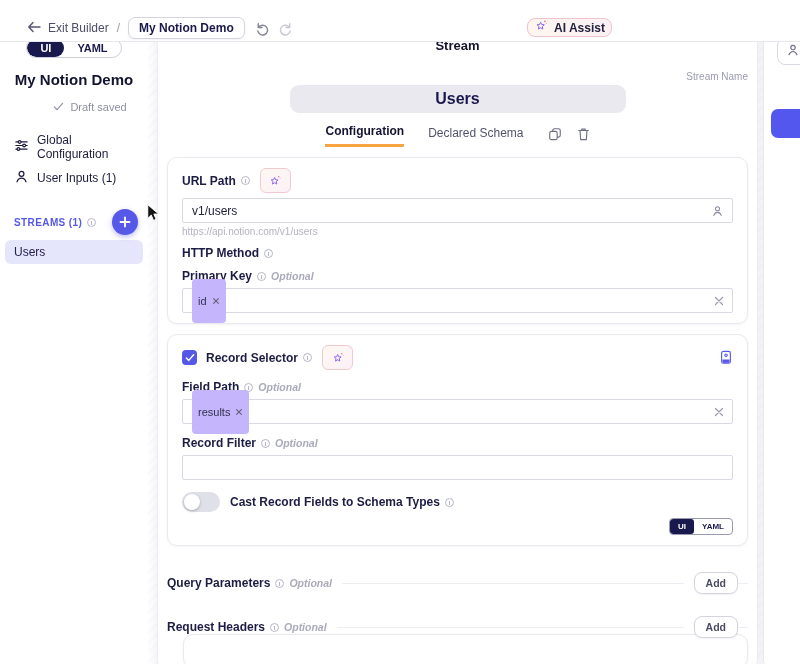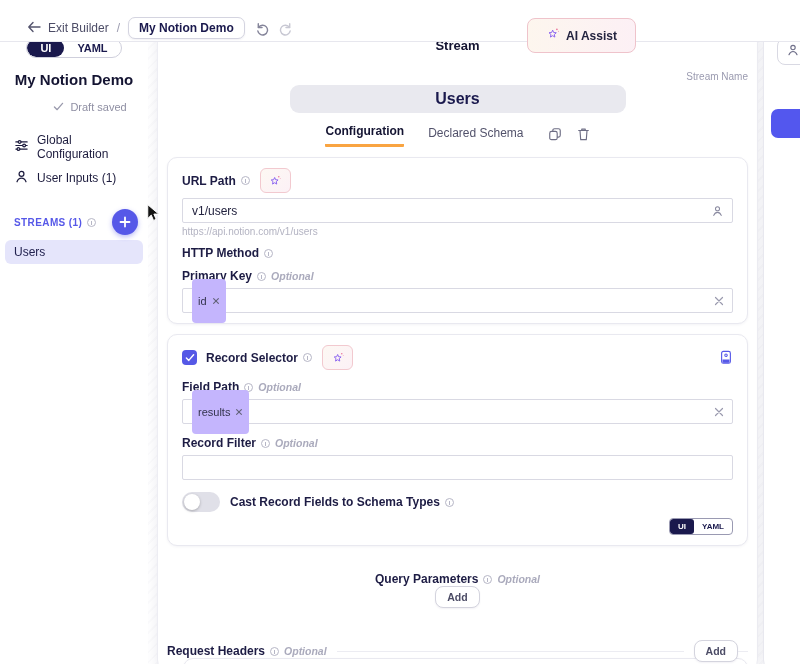--- a/index.html
+++ b/index.html
@@ -8,22 +8,22 @@
   .page { position:relative; width:800px; height:664px; }
 
   
   .topbar { position:absolute; top:15px; left:0; width:800px; height:27px; background:#fff;
     border-bottom:1px solid #e7e7ee; display:flex; align-items:center; padding-left:27px; z-index:30; }
   .exit { display:flex; align-items:center; gap:7px; font-size:12px; color:#4c4c66; cursor:pointer; }
   .crumb-sep { margin:0 8px; color:#9a9aae; font-size:12px; }
   .proj-pill { border:1px solid #d4d4e0; border-radius:7px; padding:3px 10px; font-size:12px;
     font-weight:700; color:#1a194d; background:#fff; box-shadow:0 1px 2px rgba(26,25,77,.06); }
   .histbtns { display:flex; gap:8px; margin-left:10px; }
-  .ai-assist { position:absolute; left:527px; top:3px; height:35px; display:flex; align-items:center; gap:6px;
-    padding:0 18px; border:1px solid #efc3cb; border-radius:8px;
+  .ai-assist { position:absolute; left:527px; top:3px; height:19px; display:flex; align-items:center; gap:6px;
+    padding:0 6px; border:1px solid #efc3cb; border-radius:8px;
     background:linear-gradient(90deg,#fdf6ee,#fcf0f5); font-size:12px; font-weight:700; color:#23233f; }
 
   
   .canvas { position:absolute; top:27px; left:0; width:800px; height:637px;
     background:#fdfdfe;
     background-image:repeating-linear-gradient(135deg, rgba(26,25,77,.015) 0 2px, transparent 2px 7px); }
 
   
   .sidebar { position:absolute; top:27px; left:0; width:148px; height:637px; background:#fff; z-index:5; }
   .seg-toggle { margin:11px auto 0; width:max-content; display:flex; border:1px solid #cfcfdc;
@@ -94,21 +94,21 @@
     border:1px solid #9a9ab2; border-radius:4px; overflow:hidden; background:#fff; }
   .mseg { font-size:8px; font-weight:700; padding:3px 8px; color:#1a194d; cursor:pointer; }
   .mseg.on { background:#1a194d; color:#fff; border-radius:3px; }
 
   .grouprow { display:flex; align-items:center; position:relative; z-index:2; }
   .grouprow .line { flex:1; height:1px; background:#ececf2; margin:0 10px; }
   .grouprow .line.short { flex:0 0 10px; margin:0; }
   .add-btn { border:1px solid #d4d4de; border-radius:8px; background:#fff; padding:4px 11px;
     font-size:10.5px; font-weight:600; color:#4c4c66; cursor:pointer;
     box-shadow:0 1px 2px rgba(26,25,77,.06); font-family:"Liberation Sans",sans-serif; }
-  .qp-row { margin-top:26px;flex-direction:column; }
+  .qp-row { margin-top:26px; }
   .rh-row { margin-top:22px; }
   .kv-card { margin:-4px 0 0 16px; position:relative; z-index:1; padding:18px 14px 14px; }
 
   
   .rpanel { position:absolute; top:30px; left:763px; width:45px; height:640px; background:#fff;
     border:1px solid #e8e8ef; border-radius:10px; box-shadow:0 1px 10px rgba(26,25,77,.07); z-index:10; }
   .r-userbox { position:absolute; left:13px; top:7px; width:46px; height:27px; border:1px solid #d9d9e3;
     border-radius:8px; display:flex; align-items:center; padding-left:8px; background:#fff; }
   .r-bluebtn { position:absolute; left:7px; top:78px; width:46px; height:29px; background:#5357ee;
     border:none; border-radius:7px; cursor:pointer; }

